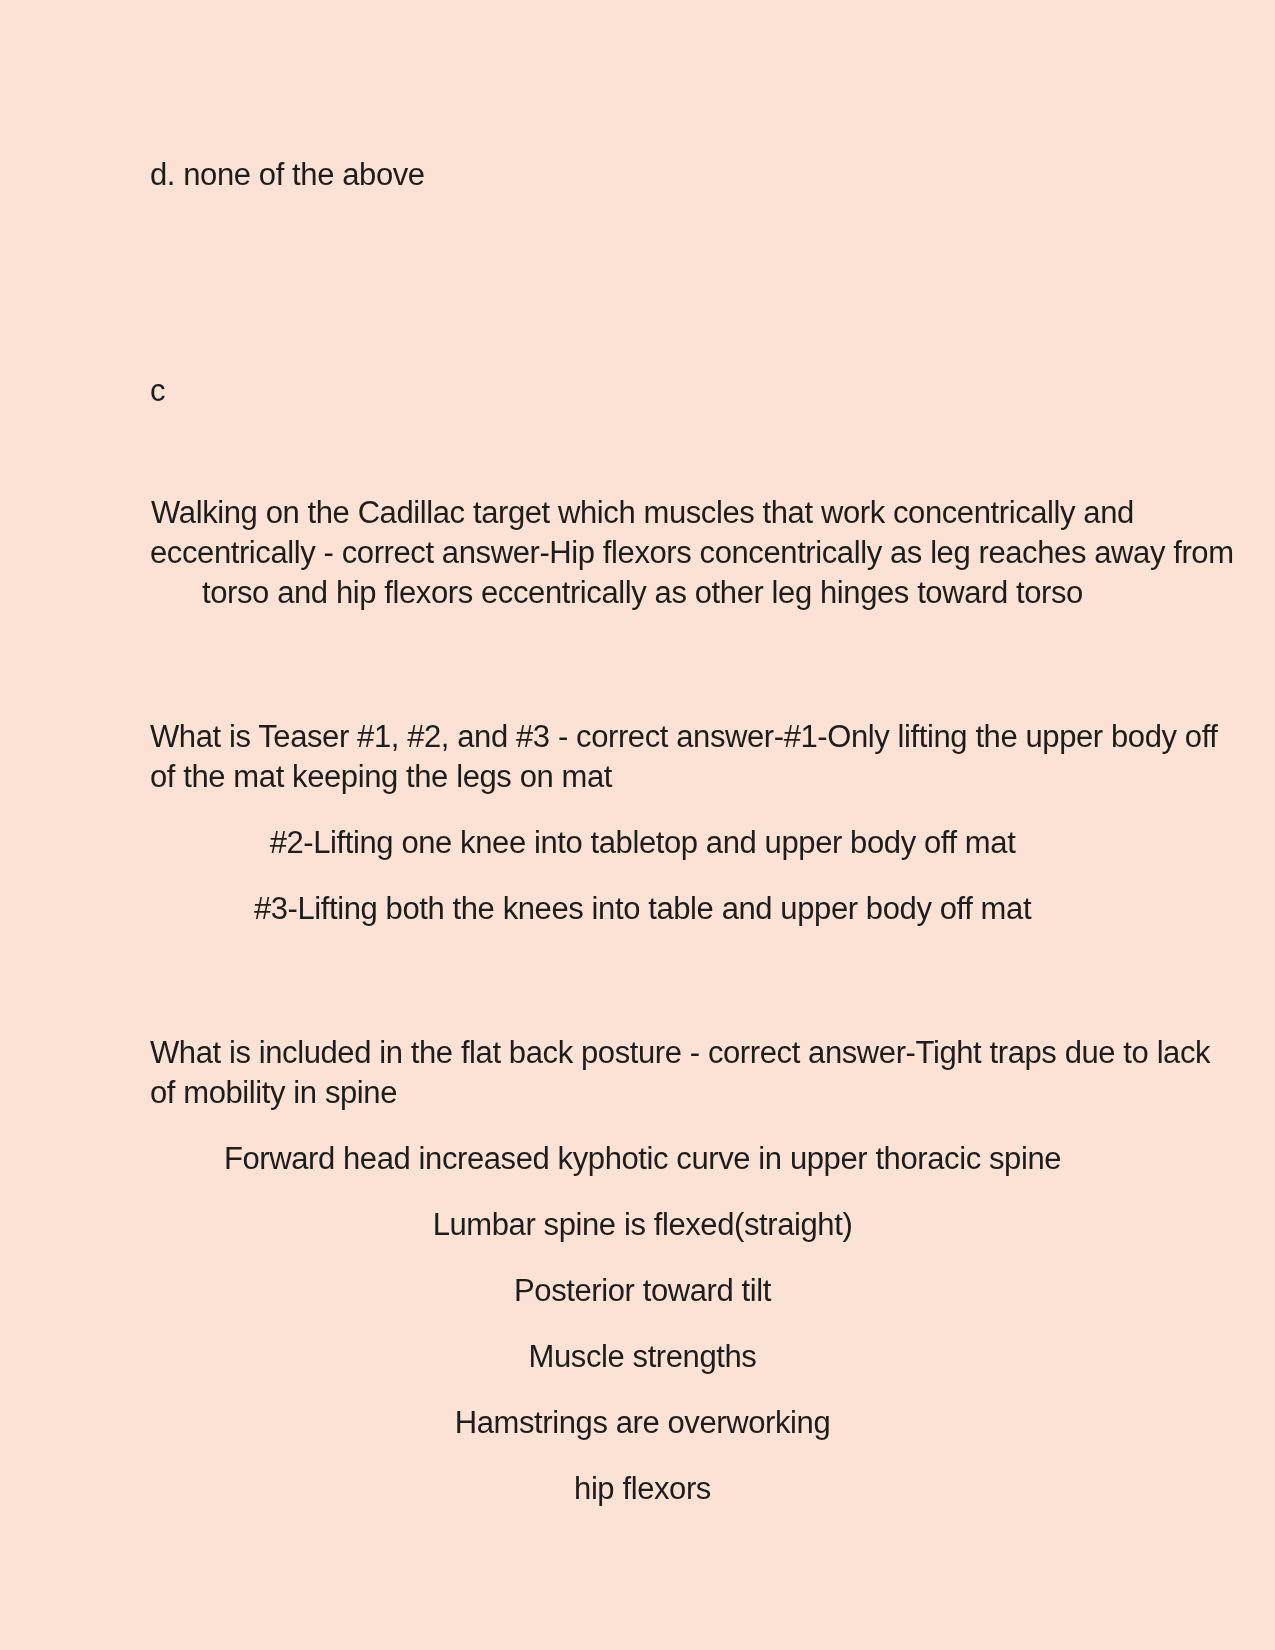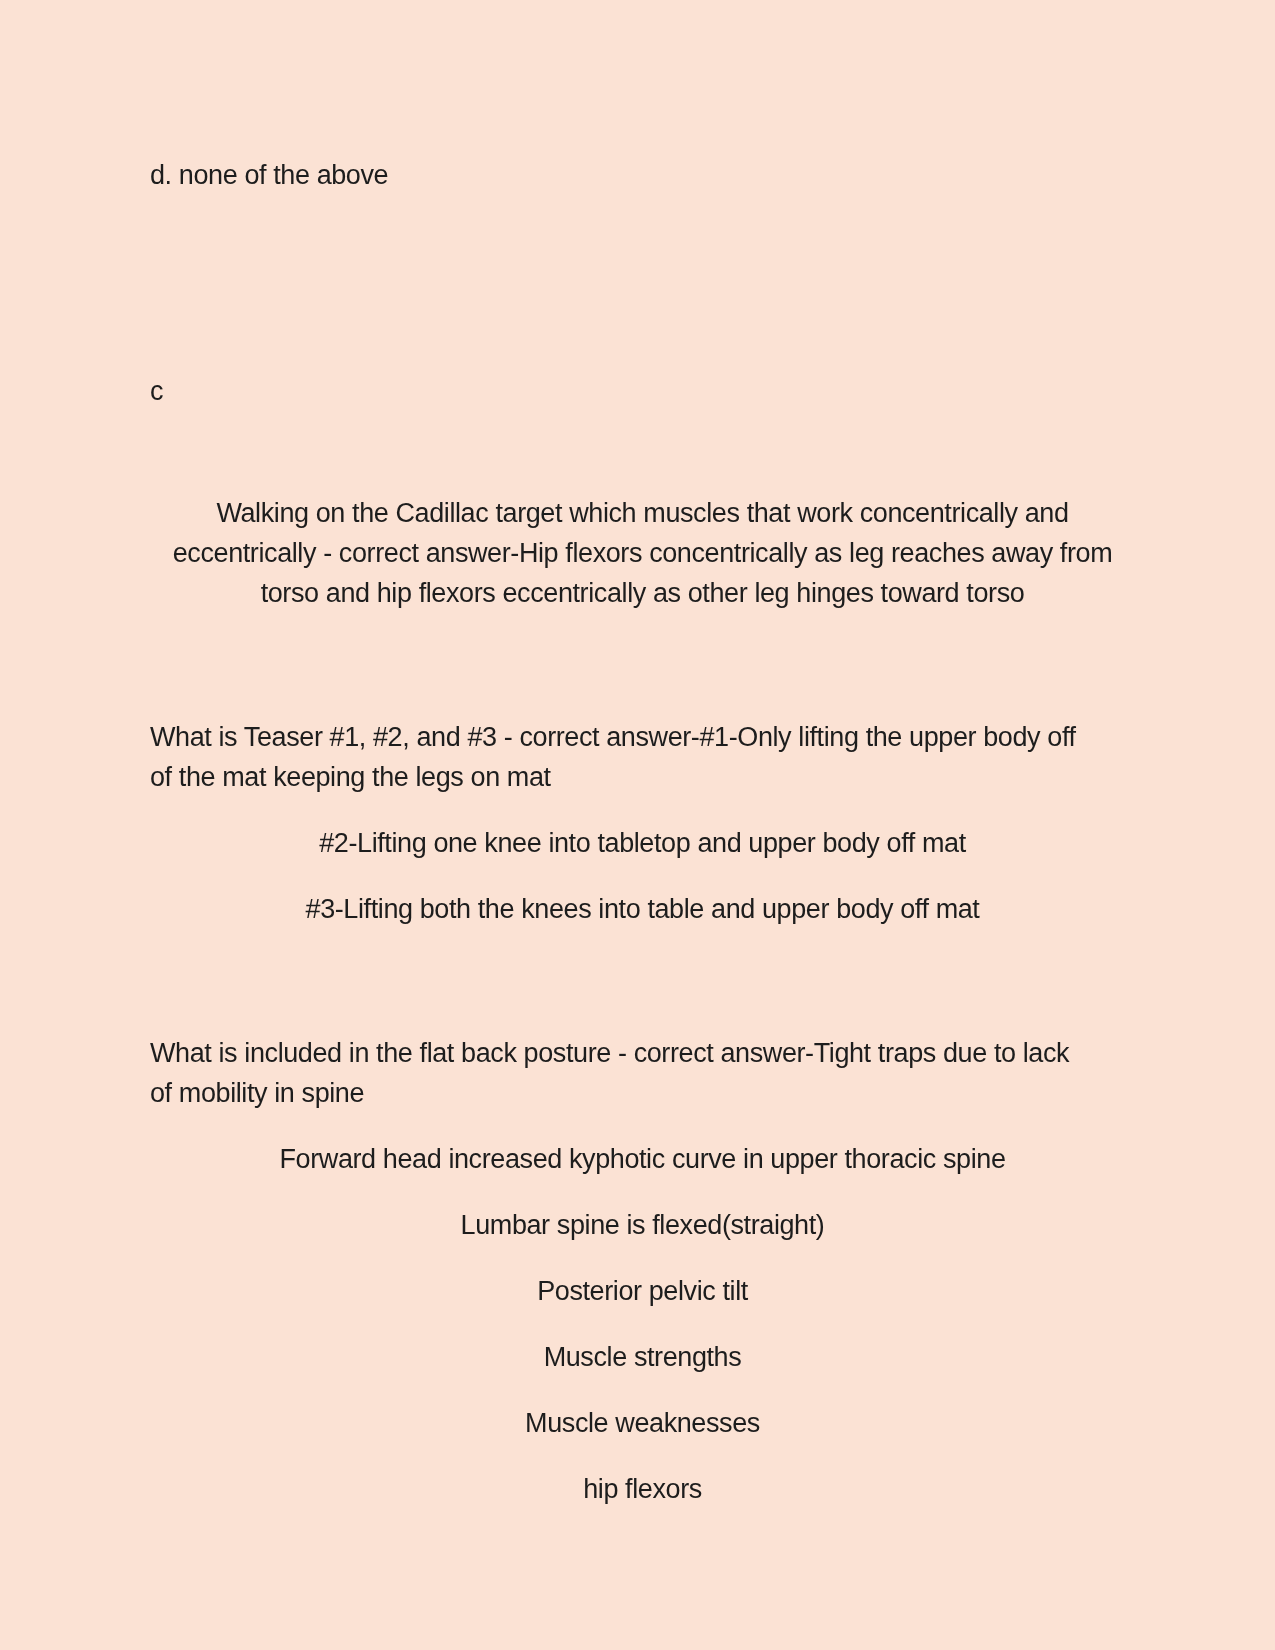--- a/index.html
+++ b/index.html
@@ -12,21 +12,21 @@
     background: #fbe2d4;
     overflow: hidden;
   }
   .page {
     position: relative;
     width: 1275px;
     height: 1589px;
     box-sizing: border-box;
     padding: 155px 140px 0 150px;
     font-family: "Liberation Sans", "DejaVu Sans", sans-serif;
-    font-size: 27px;
+    font-size: 31px;
     line-height: 40px;
     letter-spacing: -0.4px;
     color: #1d1d1d;
   }
   .para {
     margin: 0;
     white-space: pre;   
   }
   .mt-sm { margin-top: 26px; text-align: center; }   
   .mt-block { margin-top: 104px; }
@@ -43,17 +43,17 @@
 eccentrically - correct answer-Hip flexors concentrically as leg reaches away from
 torso and hip flexors eccentrically as other leg hinges toward torso</p>
   <p class="para mt-block">What is Teaser #1, #2, and #3 - correct answer-#1-Only lifting the upper body off
 of the mat keeping the legs on mat</p>
   <p class="para mt-sm">#2-Lifting one knee into tabletop and upper body off mat</p>
   <p class="para mt-sm">#3-Lifting both the knees into table and upper body off mat</p>
   <p class="para mt-block">What is included in the flat back posture - correct answer-Tight traps due to lack
 of mobility in spine</p>
   <p class="para mt-sm">Forward head increased kyphotic curve in upper thoracic spine</p>
   <p class="para mt-sm">Lumbar spine is flexed(straight)</p>
-  <p class="para mt-sm">Posterior pelvic tilt</p>
+  <p class="para mt-sm">Posterior toward tilt</p>
   <p class="para mt-sm">Muscle strengths</p>
-  <p class="para mt-sm">Muscle weaknesses</p>
+  <p class="para mt-sm">Hamstrings are overworking</p>
   <p class="para mt-sm">hip flexors</p>
 </div>
 
 </body></html>

